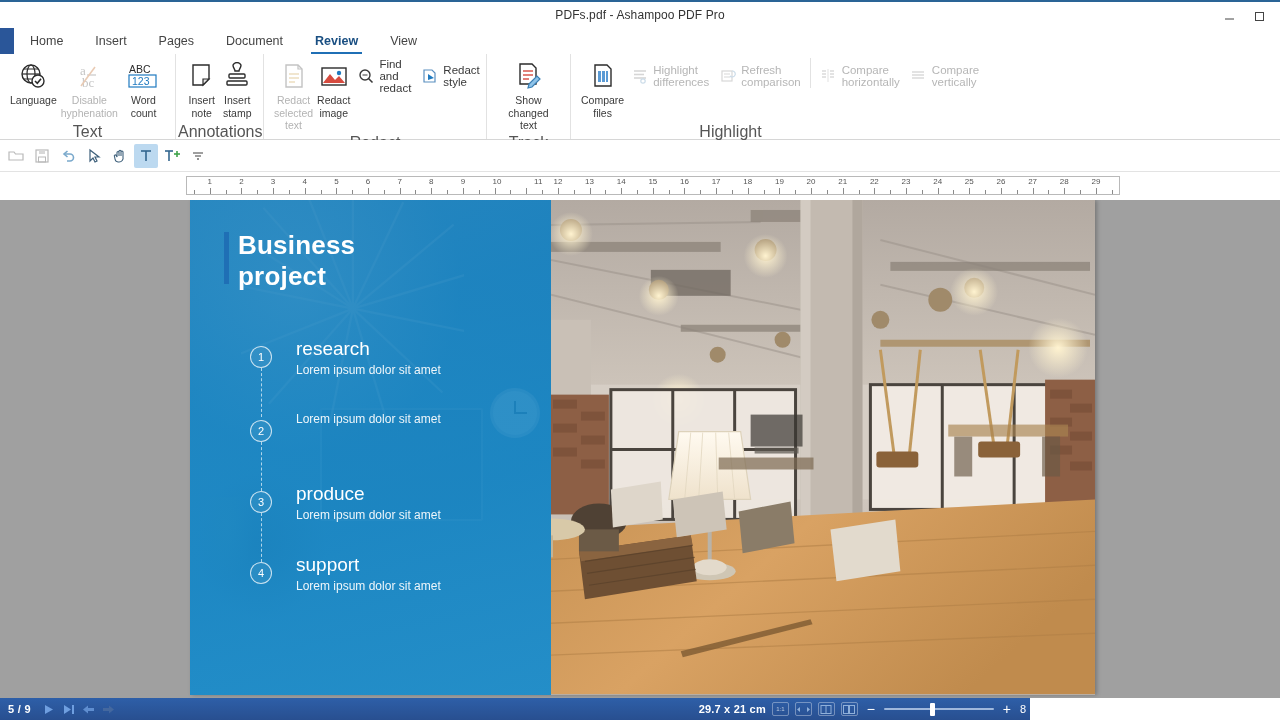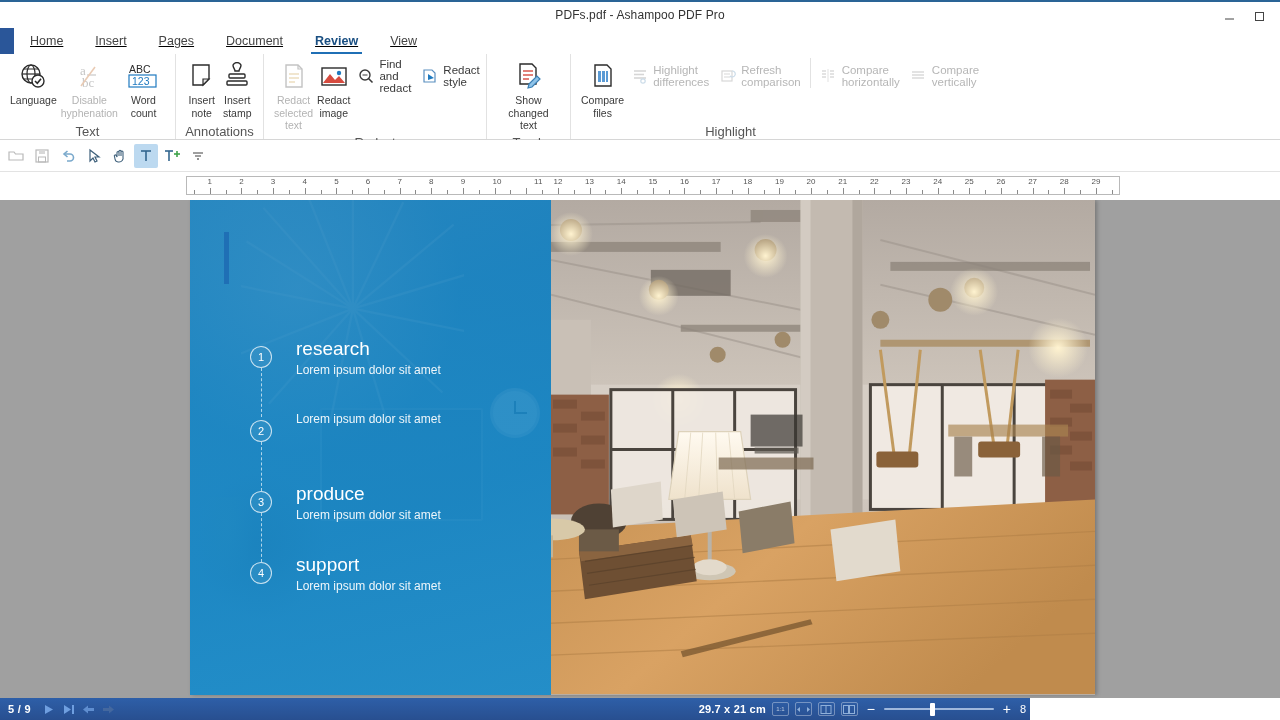--- a/index.html
+++ b/index.html
@@ -21,21 +21,21 @@
   .win-buttons { position: absolute; right: 6px; top: 0; height: 28px; display: flex; align-items: center; }
   .win-btn {
     width: 30px; height: 26px; display: flex; align-items: center; justify-content: center;
     font-size: 12px; color: #444;
   }
   .win-btn svg { display: block; }
 
   
   .tabbar {
     position: absolute; left: 0; top: 28px; width: 1280px; height: 26px;
-    background: #ffffff; display: flex; align-items: flex-end; text-decoration: underline;
+    background: #ffffff; display: flex; align-items: flex-end;
   }
   .app-tab {
     width: 14px; height: 26px; background: #2a5699; flex: none;
   }
   .tab {
     height: 26px; padding: 0 16px; display: flex; align-items: center;
     font-size: 12.5px; color: #444; position: relative; cursor: default;
   }
   .tab.active { color: #1a4f82; font-weight: bold; }
   .tab.active::after {
@@ -46,21 +46,21 @@
   
   .ribbon {
     position: absolute; left: 0; top: 54px; width: 1280px; height: 86px;
     background: #ffffff; border-bottom: 1px solid #d6d6d6;
     display: flex; align-items: stretch;
   }
   .rgroup { position: relative; display: flex; flex-direction: column; padding: 0 2px; }
   .rgroup + .rgroup { border-left: 1px solid #e2e2e2; }
   .rgroup-body { flex: 1; display: flex; align-items: flex-start; padding: 4px 6px 0 6px; }
   .rgroup-title {
-    height: 15px; font-size: 13px; color: #555; text-align: center;
+    height: 15px; font-size: 16px; color: #555; text-align: center;
     line-height: 15px;
   }
 
   .big-btn {
     width: 58px; display: flex; flex-direction: column; align-items: center;
     padding: 3px 2px; cursor: default;
   }
   .big-btn.wide { width: 64px; }
   .big-btn .ic { height: 30px; display: flex; align-items: center; justify-content: center; }
   .big-btn .lbl {
@@ -611,20 +611,22 @@
             <line x1="100" y1="100" x2="25" y2="185"></line>
               <line x1="100" y1="100" x2="0" y2="140"></line>
             <line x1="100" y1="100" x2="0" y2="80"></line>
               <line x1="100" y1="100" x2="5" y2="40"></line>
           </g>
         </svg>
         <div class="overlay-blue"></div>
 
         <div class="left-content">
           <div class="accent-bar"></div>
+          <div class="doc-title">Business
+project</div>
         </div>
 
         <div class="steps">
           <div class="step">
             <div class="step-num">1</div>
             <div class="step-line"></div>
             <div class="step-title">research</div>
             <div class="step-sub">Lorem ipsum dolor sit amet</div>
           </div>
           <div class="step">

